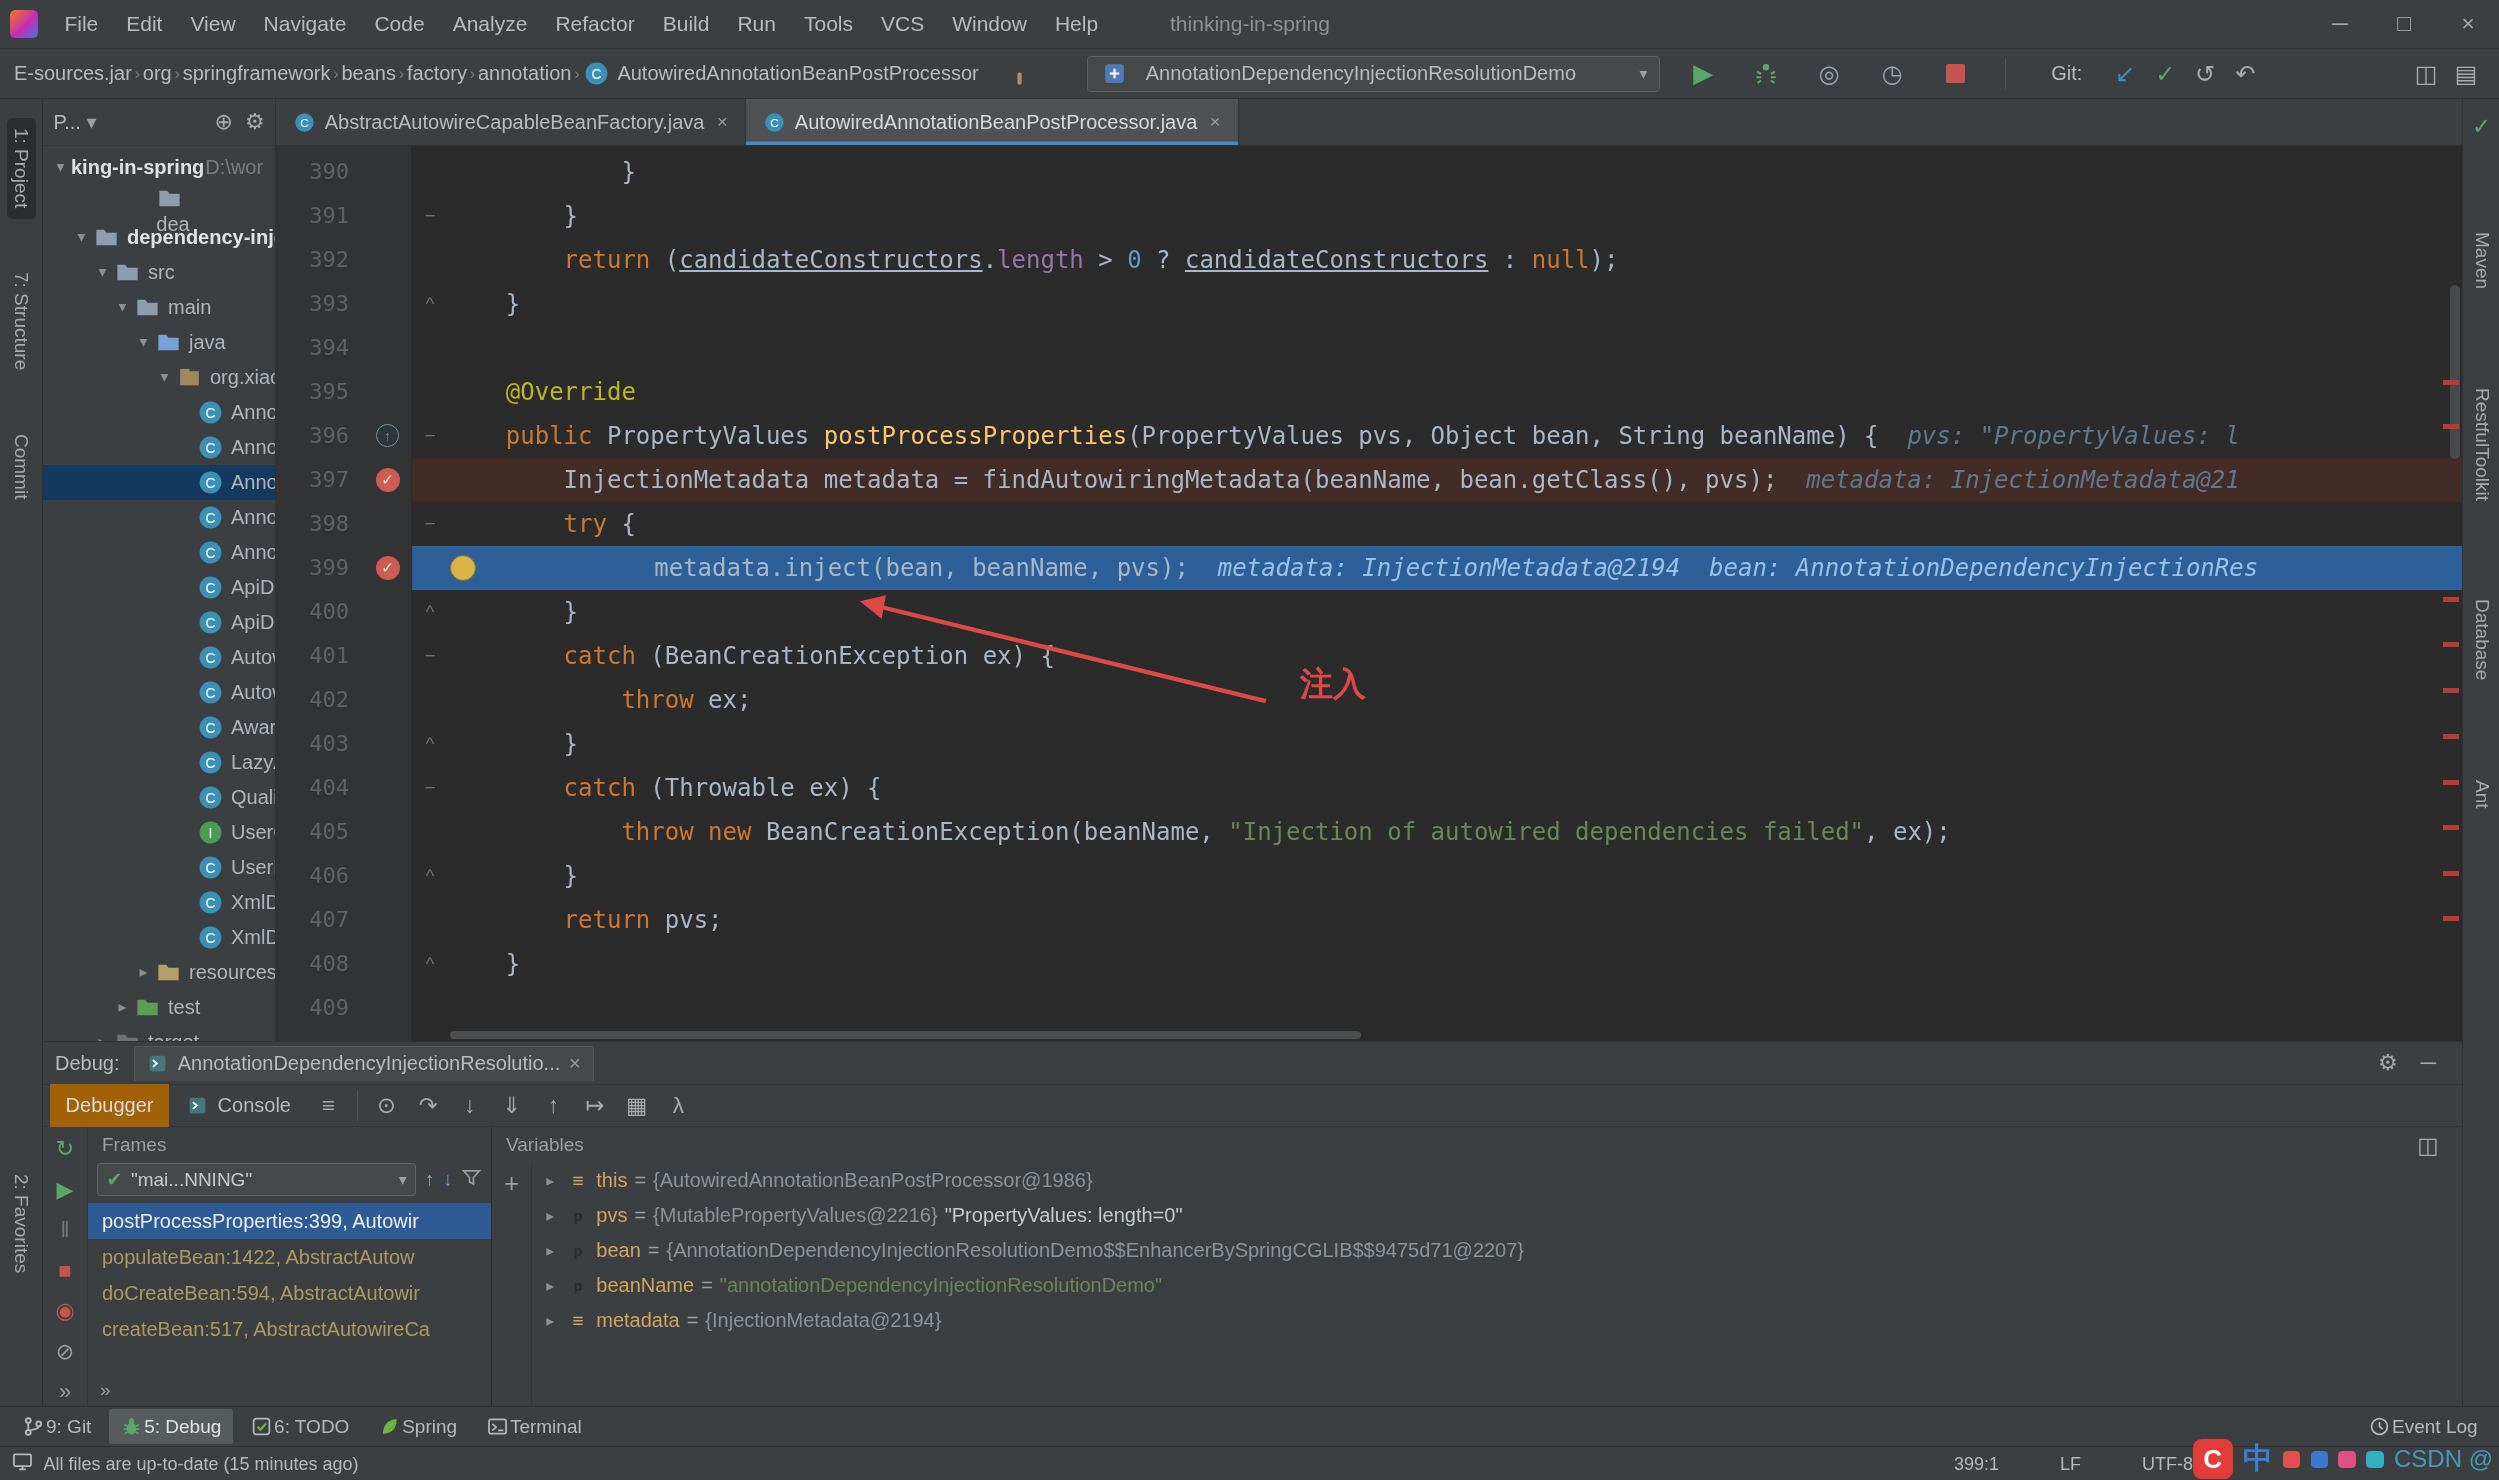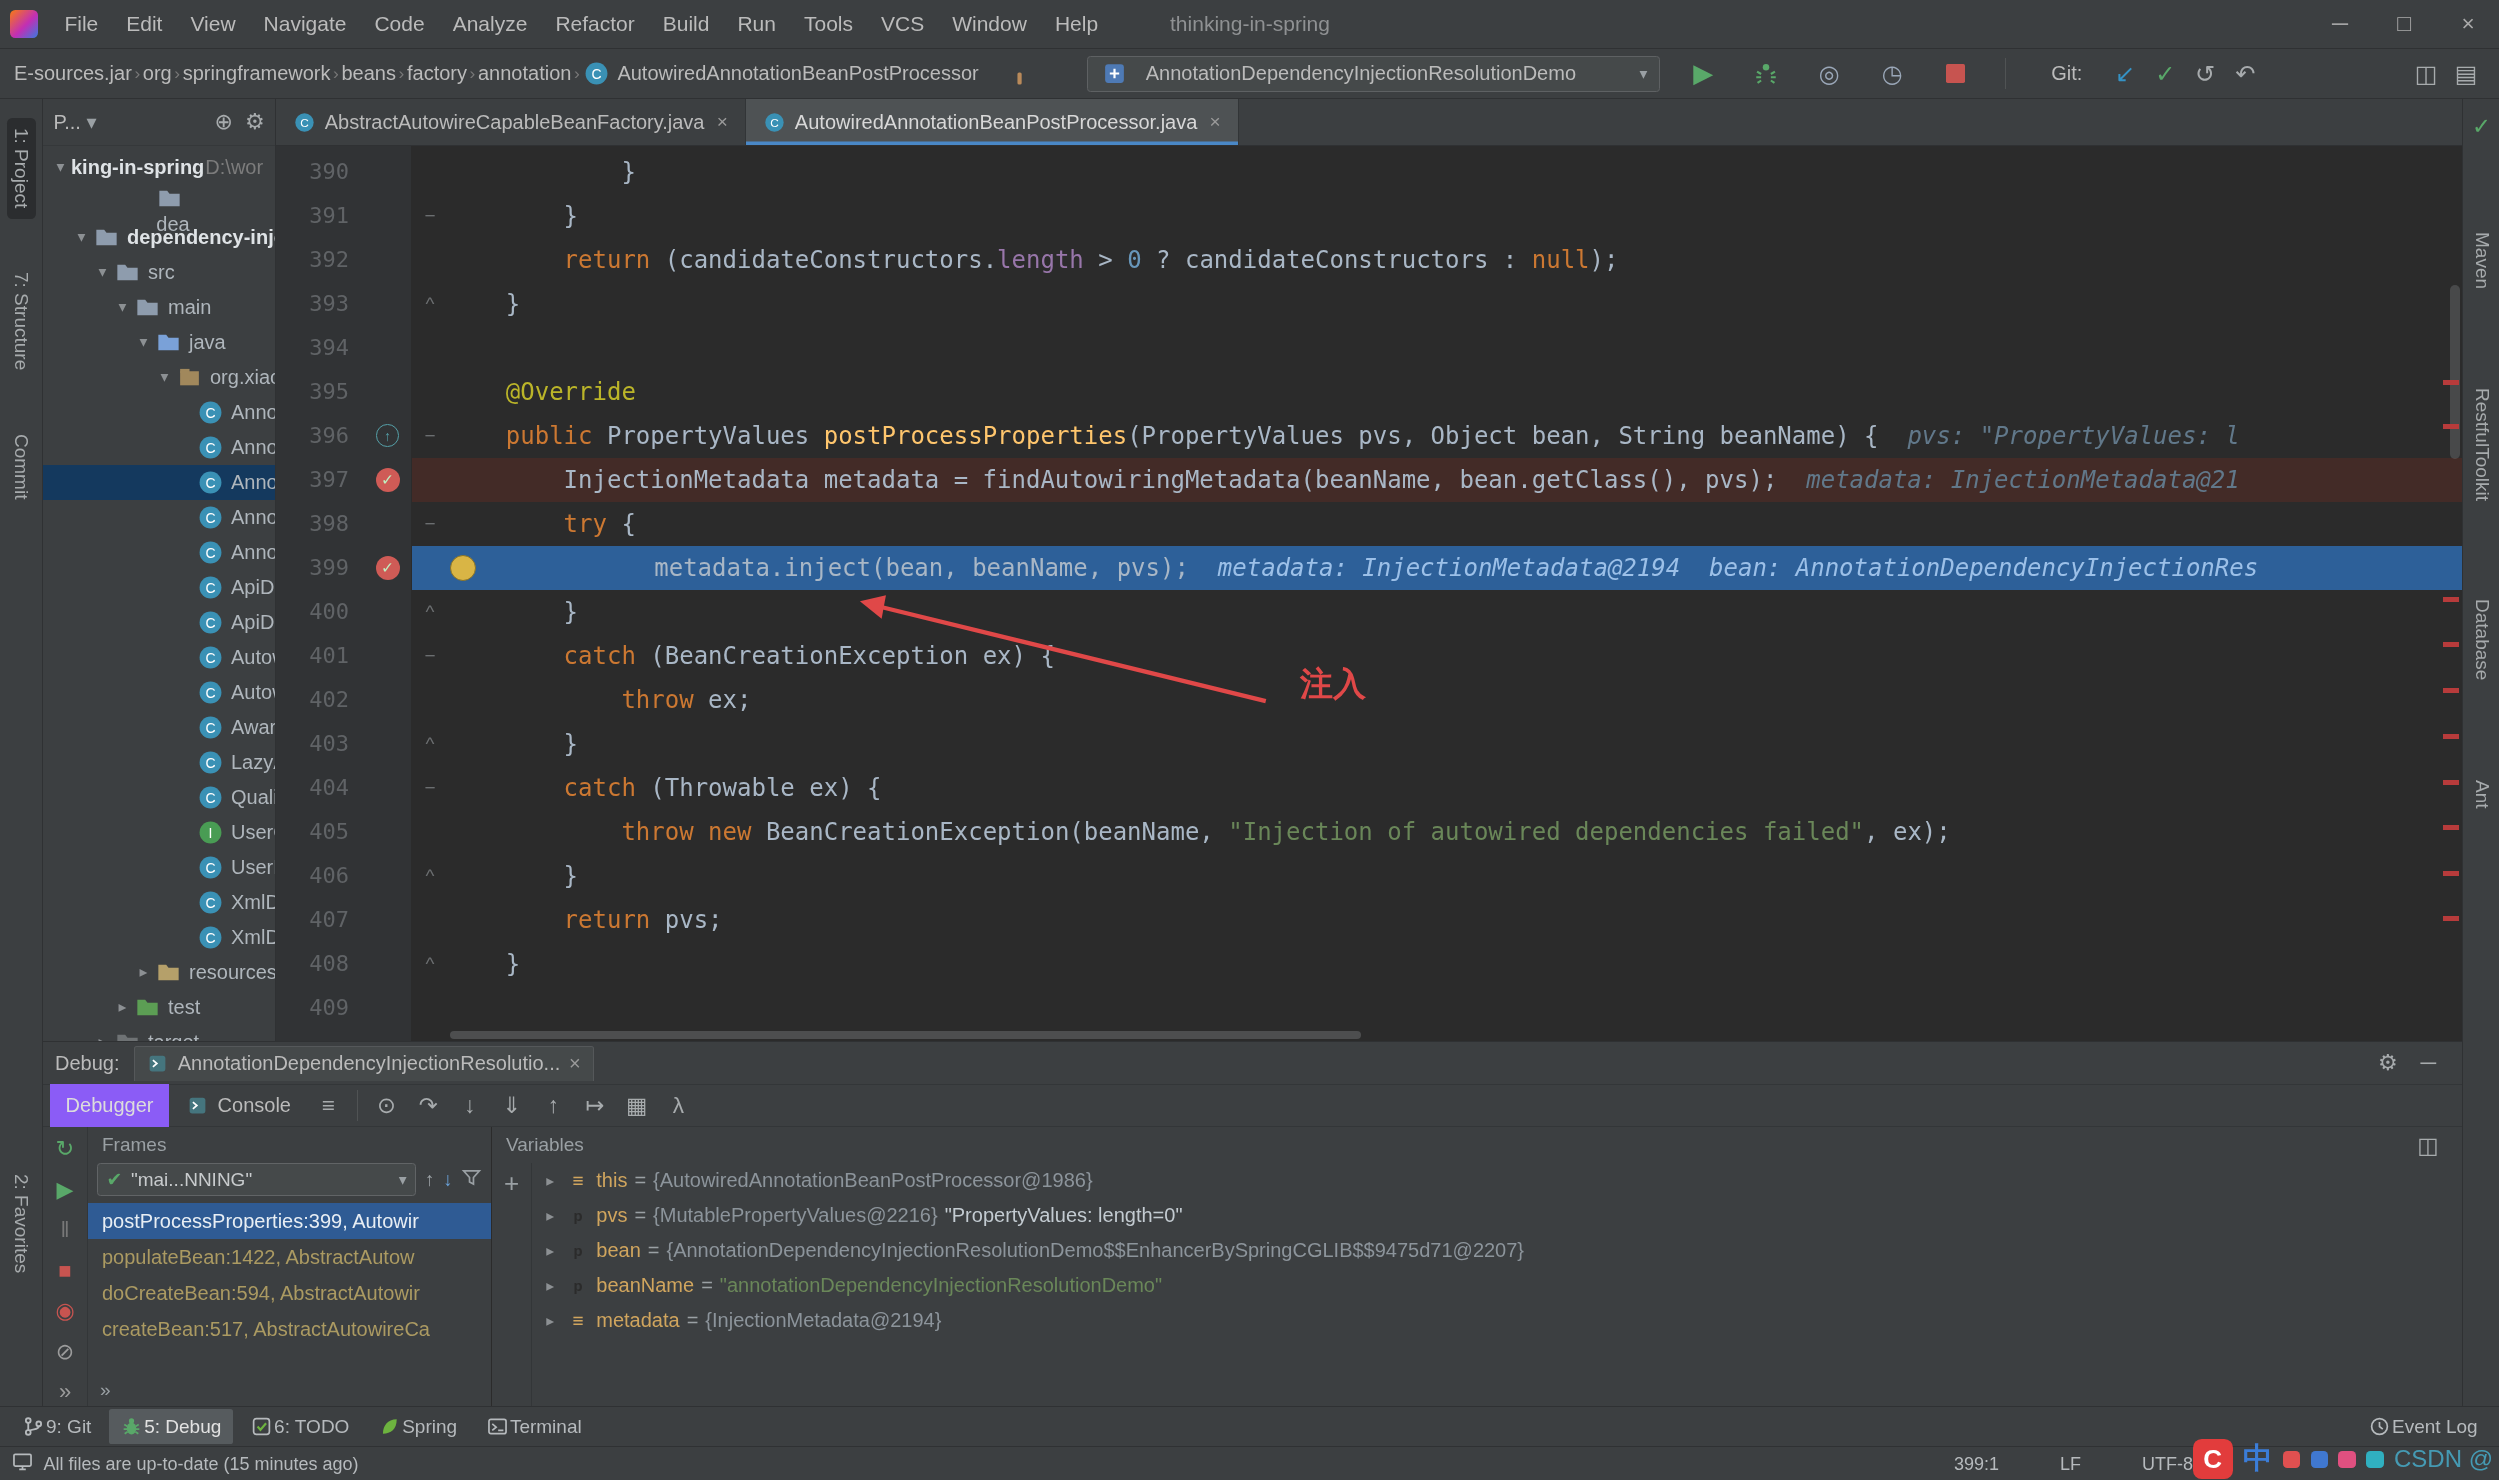--- a/index.html
+++ b/index.html
@@ -64,21 +64,21 @@
 .code-line{height:44px;display:flex;align-items:stretch;position:relative}
 .ln{width:87px;flex:none;color:#606366;padding-right:14px;font-size:22px;display:flex;align-items:center;justify-content:flex-end}
 .gut{width:49px;flex:none;display:flex;align-items:center;justify-content:center}
 .line-body{flex:1;display:flex;align-items:center;min-width:0;position:relative}
 .fold{width:36px;flex:none;color:#6b6e70;font-size:19px;text-align:center;font-family:"Liberation Sans",sans-serif}
 .code{white-space:pre;min-width:0}
 .bg-exec{background:#2D6099}
 .bg-bp{background:#432B27}
 .tk-kw{color:#cc7832}.tk-tx{color:#a9b7c6}.tk-me{color:#ffc66d}.tk-an{color:#bbb529}
 .tk-st{color:#6a8759}.tk-nu{color:#6897bb}.tk-fd{color:#9876aa}
-.tk-us{color:#a9b7c6;}
+.tk-us{color:#a9b7c6;text-decoration:underline}
 .tk-hint{color:#61788a;font-style:italic}
 .tk-hintx{color:#9cc0e8;font-style:italic}
 .bp{width:24px;height:24px;border-radius:50%;background:#cf5b56;display:flex;align-items:center;justify-content:center;
   color:#bff0c0;font-size:15.6px;font-family:"Liberation Sans",sans-serif}
 .ovr{width:22.6px;height:22.6px;border-radius:50%;border:1.7px solid #55a0a8;color:#55a0a8;display:flex;align-items:center;
   justify-content:center;font-size:14px;font-family:"Liberation Sans",sans-serif}
 .bulb{width:26px;height:26px;border-radius:50%;background:#d9b545;border:1.7px solid #8a7326;margin:0 5.2px 0 1.7px;flex:none}
 .editor-overlay{position:absolute;inset:0;pointer-events:none;z-index:5}
 .annotation-text{position:absolute;font-size:33px;color:#e04848;font-weight:bold;z-index:6}
 .stripe-mark{position:absolute;right:3.5px;width:15.6px;height:5.2px;background:#b73b3b;z-index:4}
@@ -86,21 +86,21 @@
 .vscroll{position:absolute;right:1.7px;top:139px;width:10.4px;height:174px;background:rgba(140,144,146,.3);border-radius:5.2px;z-index:4}
 
 .debug-panel{height:365px;background:#3c3f41;border-top:0.9px solid #2f3133;display:flex;flex-direction:column}
 .dbg-header{height:42px;display:flex;align-items:center;padding:0 12px;gap:14px;font-size:20px}
 .dbg-tab{display:flex;align-items:center;gap:8.7px;background:#45494a;height:35px;padding:0 12px;border:0.9px solid #55585a;border-bottom:none;border-radius:2.6px 2.6px 0 0}
 .dbg-tab .ic{width:22.6px;height:22.6px;margin-right:0}
 .dbg-tab .ic svg{width:21px;height:21px}
 .dbg-header-right{margin-left:auto;display:flex;gap:22.6px;color:#a7abad;font-size:22px;padding-right:14px}
 .dbg-toolbar{height:43px;display:flex;align-items:center;border-top:0.9px solid #333638;border-bottom:0.9px solid #333638;padding:0 7px;gap:1.7px}
 .dbg-tab2{display:flex;align-items:center;gap:8.7px;padding:0 15.6px;height:43px;font-size:20px;color:#bbb}
-.dbg-tab2.sel{background:#8b5cf6;color:#dcdcdc}
+.dbg-tab2.sel{background:#a16207;color:#dcdcdc}
 .dbg-tab2 .ic{width:22.6px;height:22.6px;margin-right:0}
 .dbg-tab2 .ic svg{width:21px;height:21px}
 .tb-ic{width:40px;height:35px;display:flex;align-items:center;justify-content:center;font-size:22.6px;color:#a7abad}
 .dbg-content{flex:1;display:flex;min-height:0}
 .dbg-stripe{width:45px;background:#3c3f41;border-right:0.9px solid #333638;display:flex;flex-direction:column;align-items:center;padding-top:8.7px;gap:13px;flex:none}
 .side-ic{width:29.5px;height:29.5px;display:flex;align-items:center;justify-content:center;font-size:22px}
 .frames-panel{width:404px;border-right:0.9px solid #2b2b2b;display:flex;flex-direction:column;flex:none}
 .sub-title{height:36px;display:flex;align-items:center;padding:0 14px;color:#9aa0a4;font-size:19px}
 .thread-row{display:flex;align-items:center;gap:8.7px;padding:0 8.7px 7px}
 .thread-combo{flex:1;height:33px;background:#45494a;border:0.9px solid #616466;border-radius:3.5px;display:flex;align-items:center;gap:8.7px;padding:0 8.7px;font-size:19px;color:#c8cbcd;overflow:hidden;white-space:nowrap}

